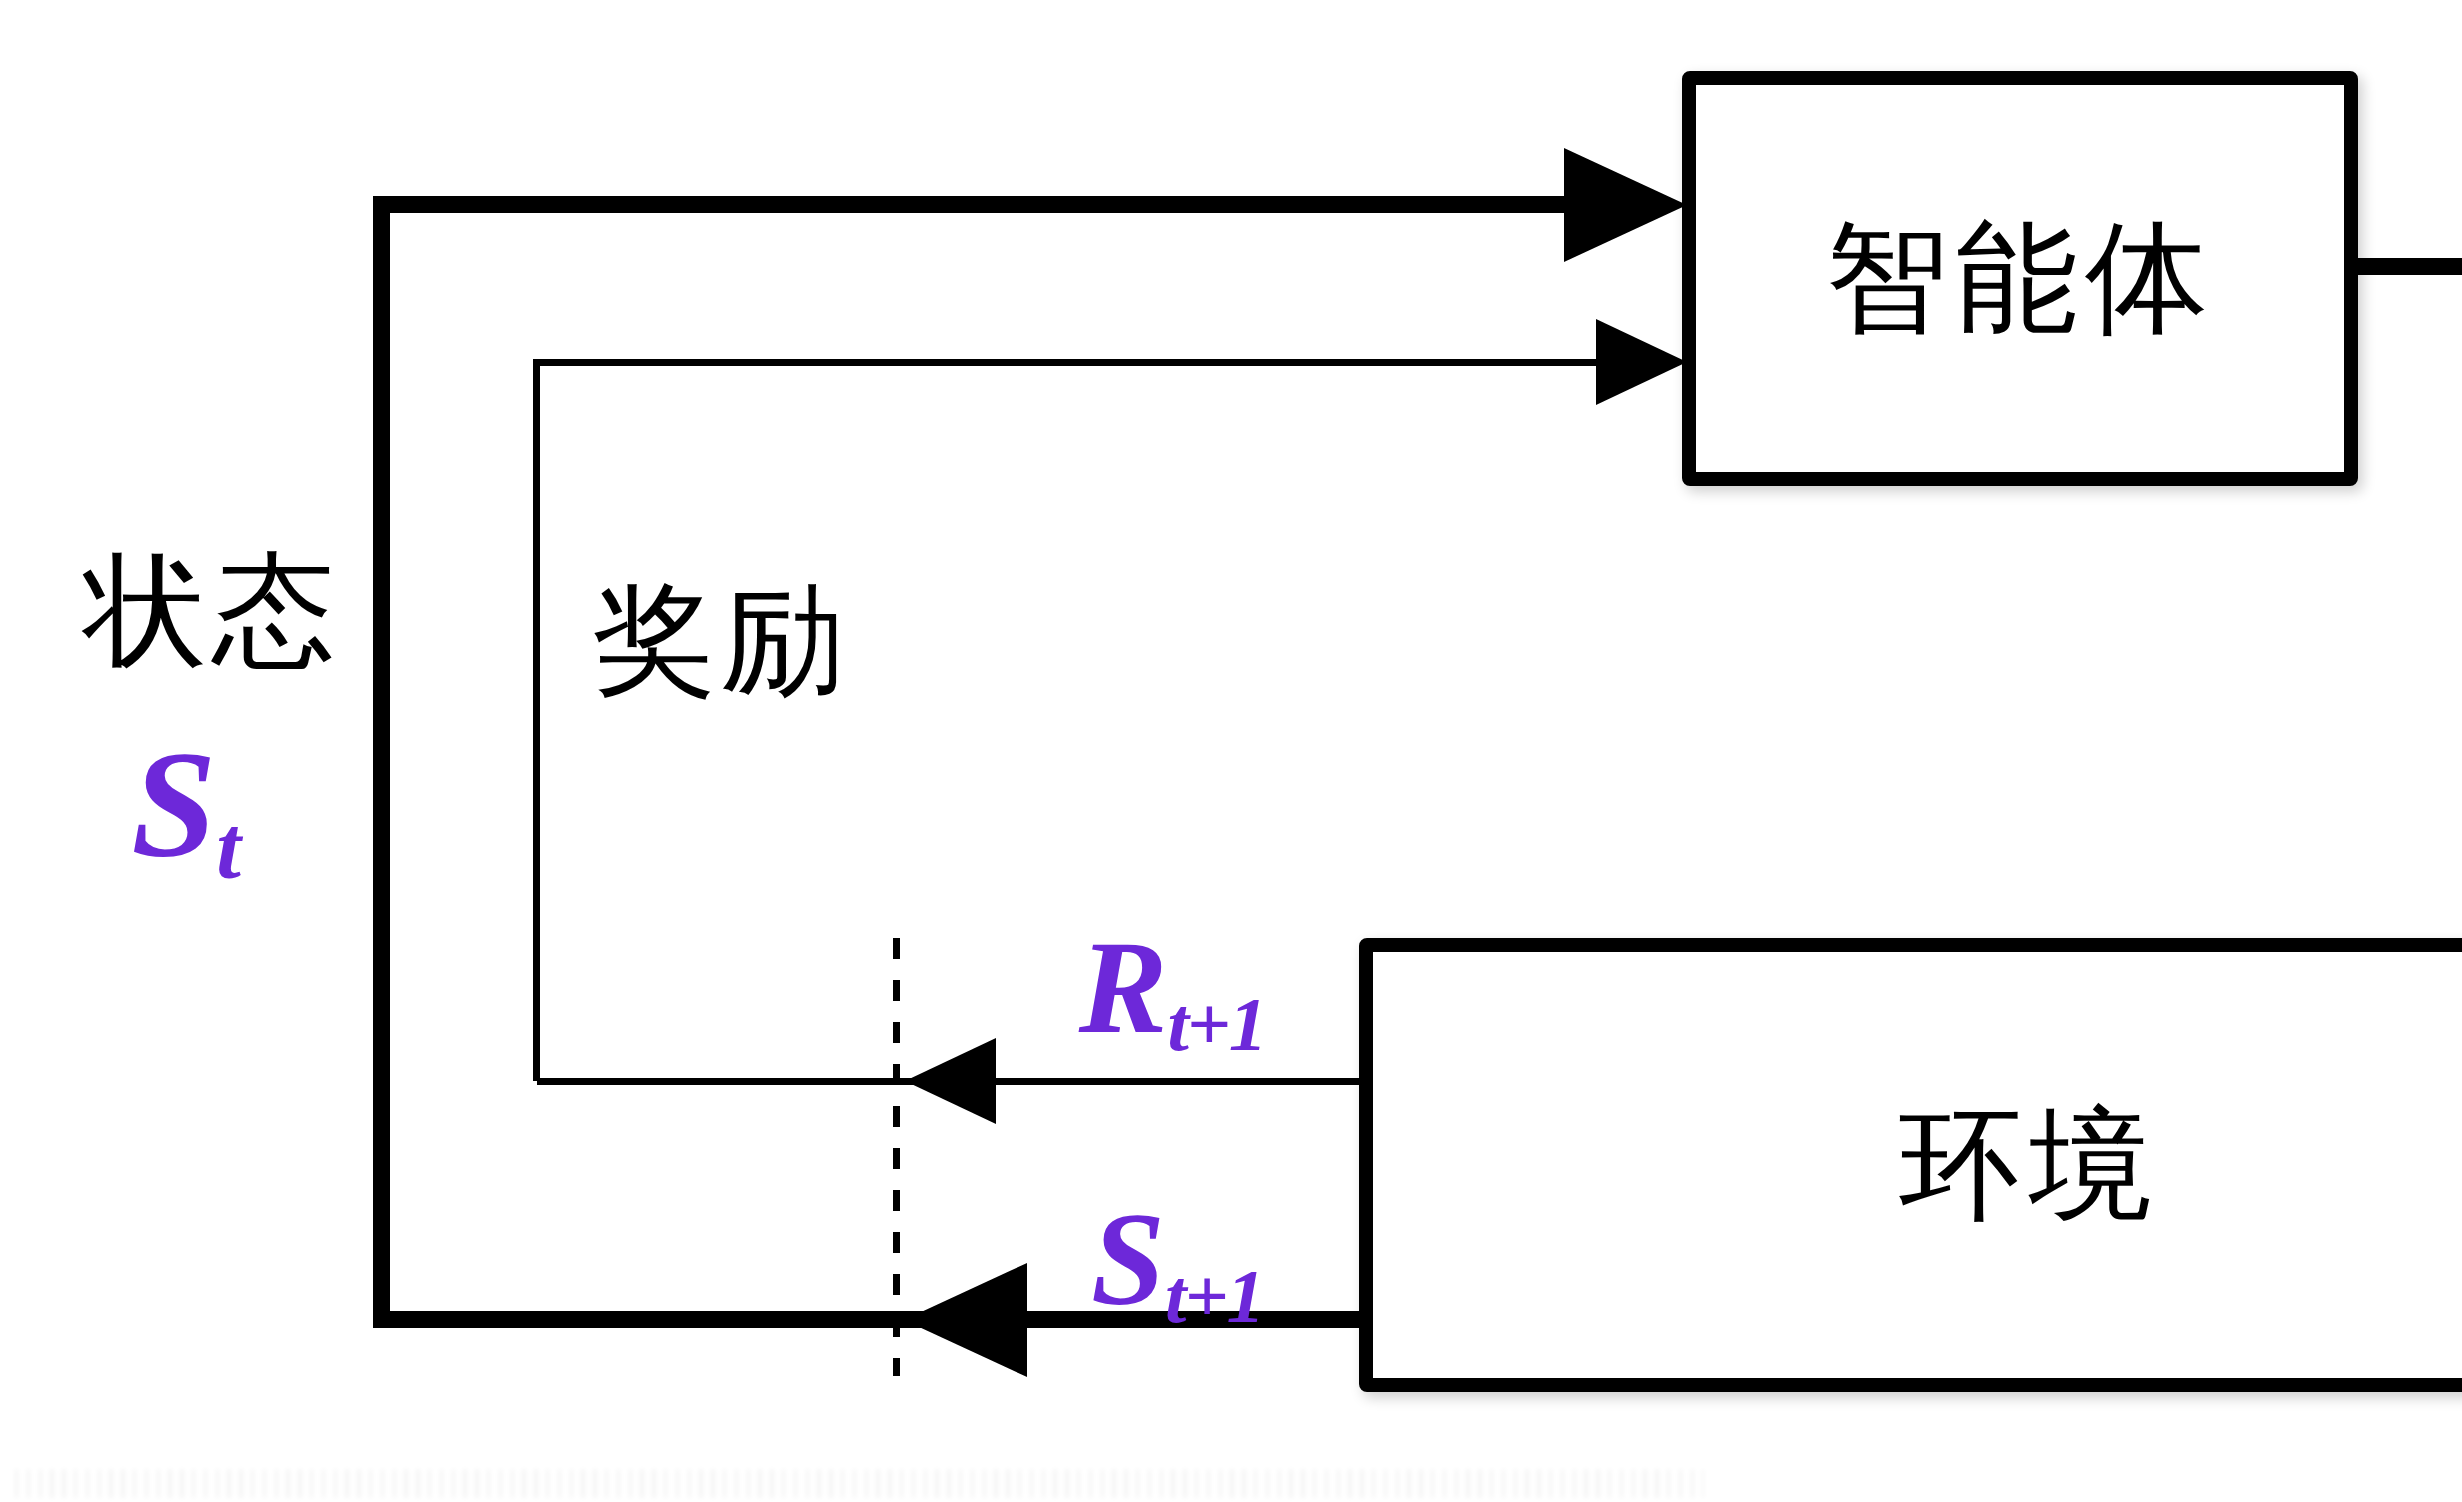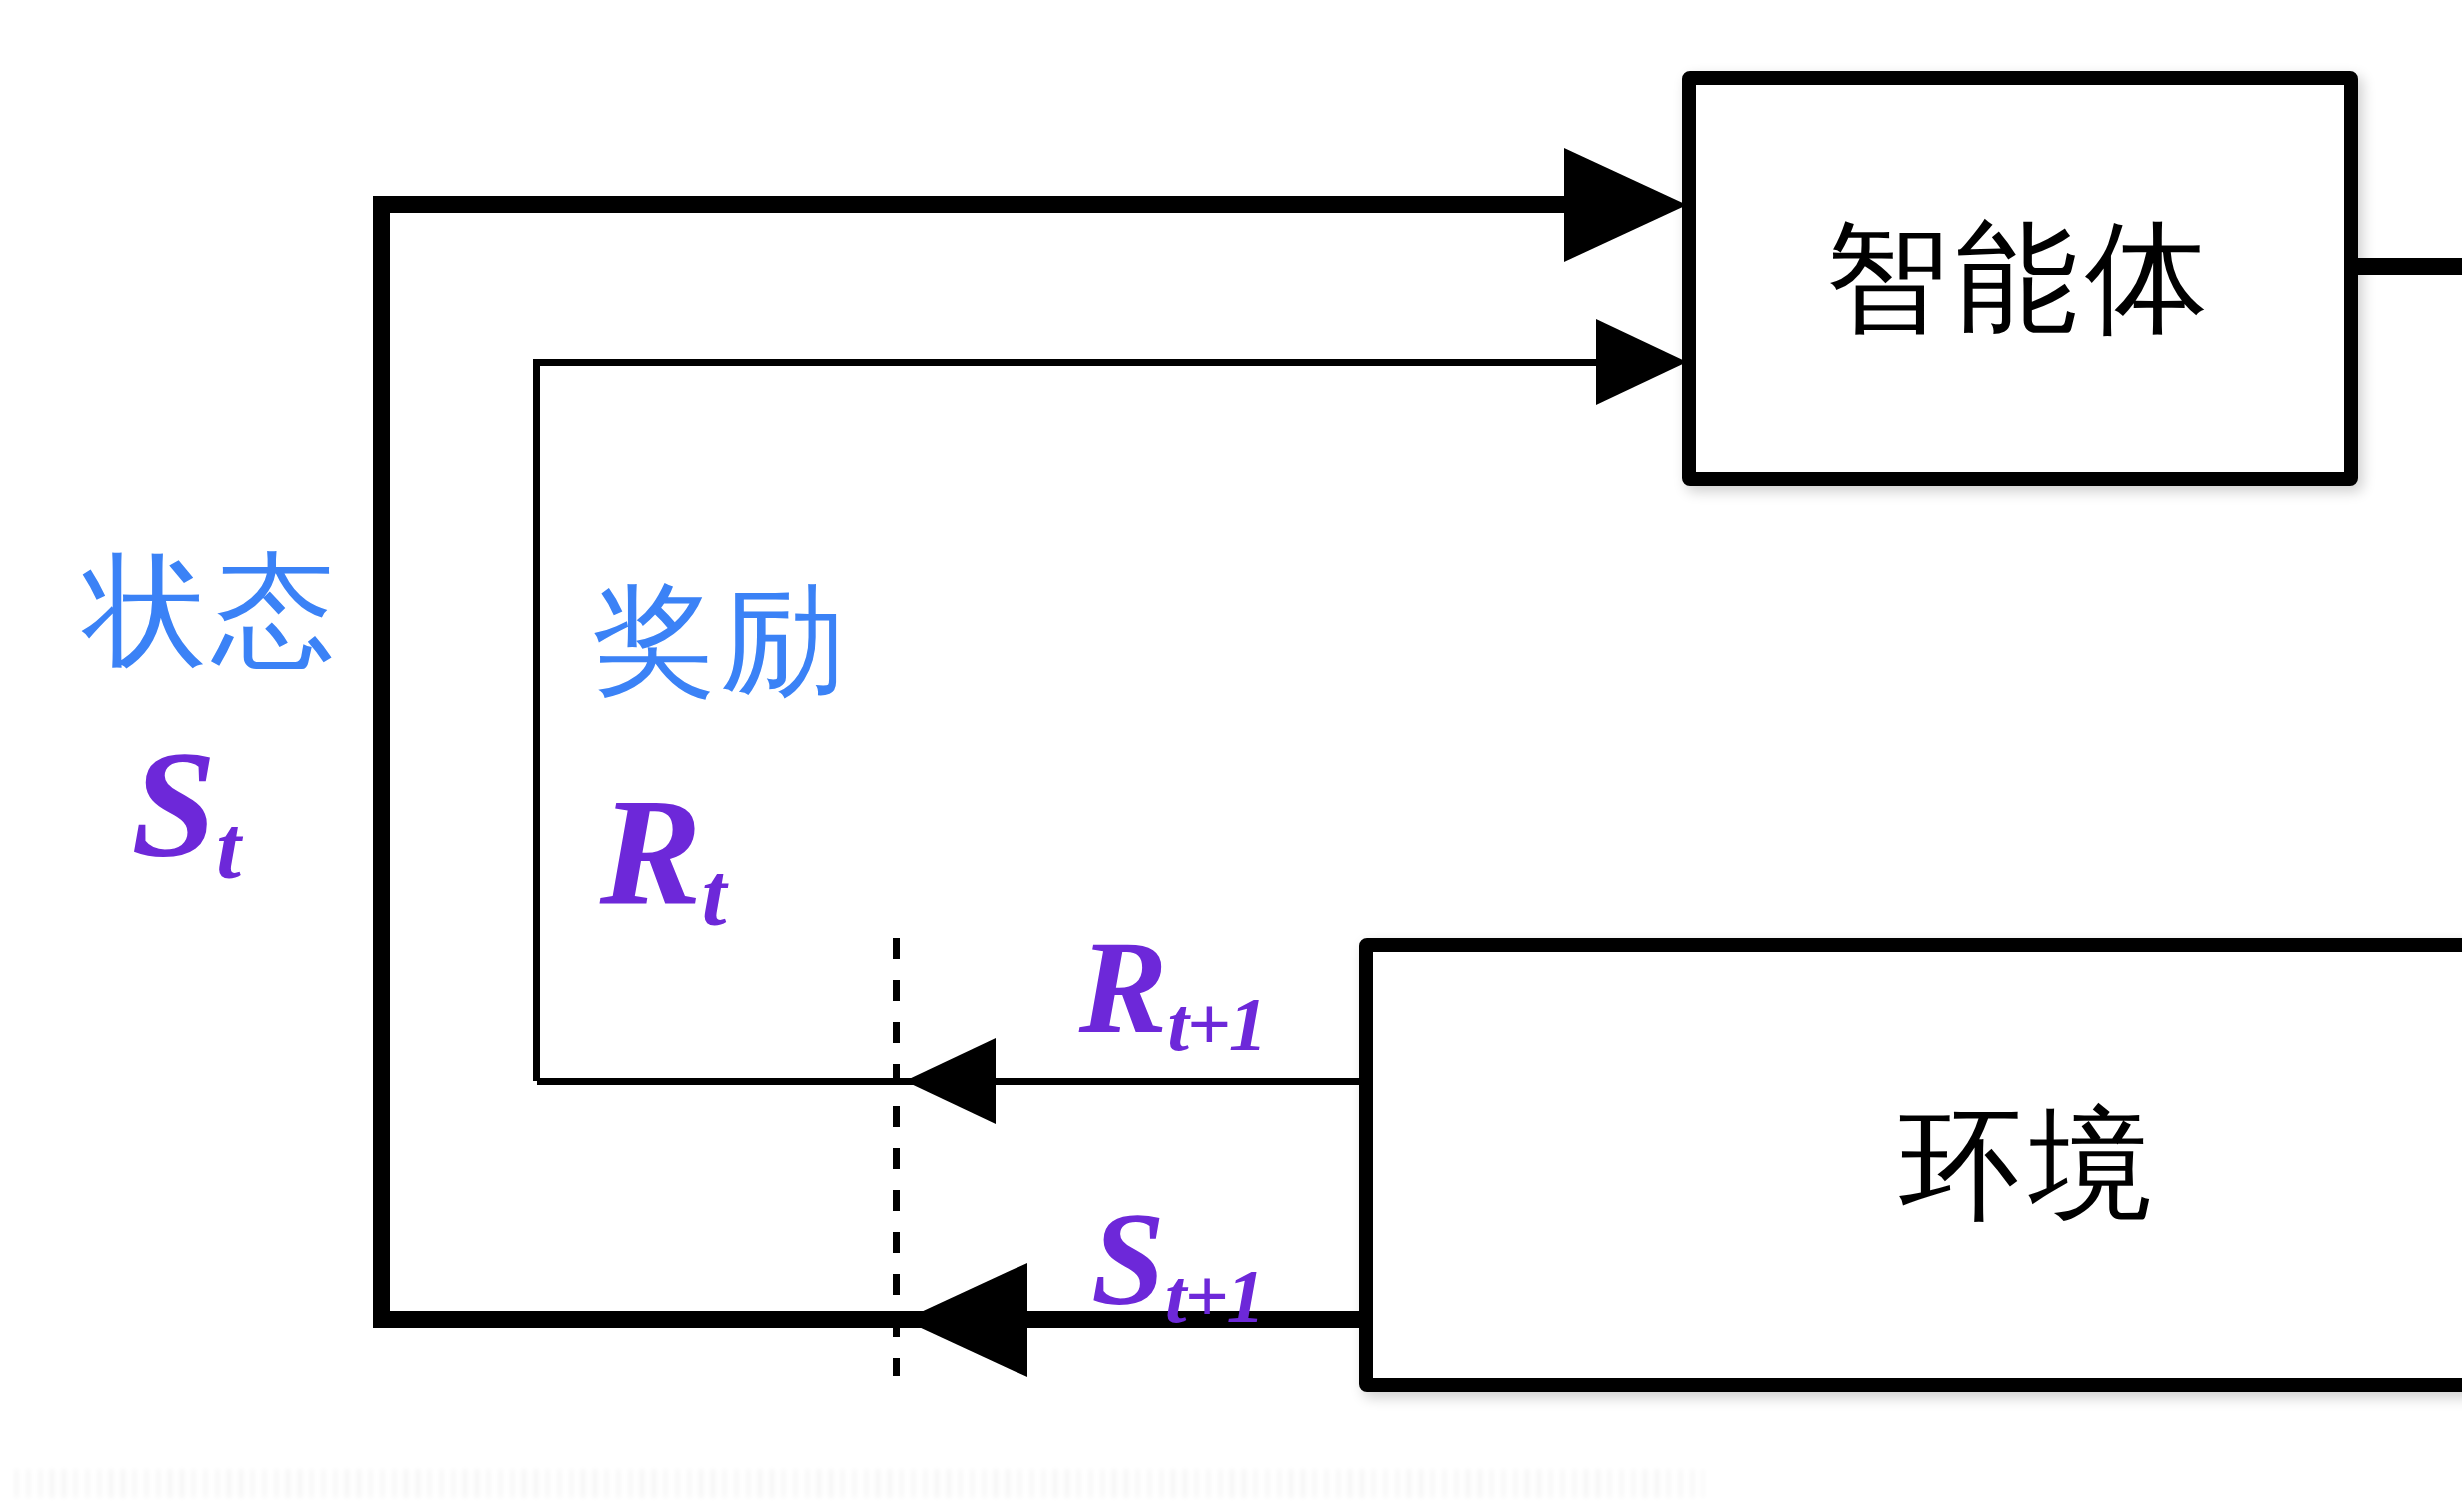--- a/index.html
+++ b/index.html
@@ -41,21 +41,21 @@
   .arrow-right, .arrow-left {
     position: absolute;
     width: 0;
     height: 0;
   }
   
   .cjk-label {
     position: absolute;
     transform: translate(-50%, -50%);
     font-size: 123px;
-    color: #3b82f6;
+    color: #000000;
     letter-spacing: 4.9px;
     line-height: 1;
     white-space: nowrap;
   }
   .math-label {
     position: absolute;
     transform: translate(-50%, -50%);
     font-style: italic;
     font-weight: bold;
     font-size: 153px;
@@ -111,23 +111,20 @@
   <div class="node-box" style="left:1359px; top:938px; width:1312px; height:426px;">
     <span class="node-label">环境</span>
   </div>
 
   <div class="cjk-label" style="left:212px; top:611px;">状态</div>
   <div class="math-label" style="left:185px; top:810px;">
     <span>S</span><span class="sub">t</span>
   </div>
 
   <div class="cjk-label" style="left:721px; top:640px;">奖励</div>
-  <div class="math-label" style="left:662px; top:857px;">
-    <span>R</span><span class="sub">t</span>
-  </div>
 
   <div class="math-label small" style="left:1172px; top:992px;text-align:center;">
     <span>R</span><span class="sub">t+1</span>
   </div>
   <div class="math-label small" style="left:1177px; top:1264px;">
     <span>S</span><span class="sub">t+1</span>
   </div>
 
   <div class="caption-remnant" style="left:14.8px; top:1469px; width:1689px; height:28.6px;"></div>
 

